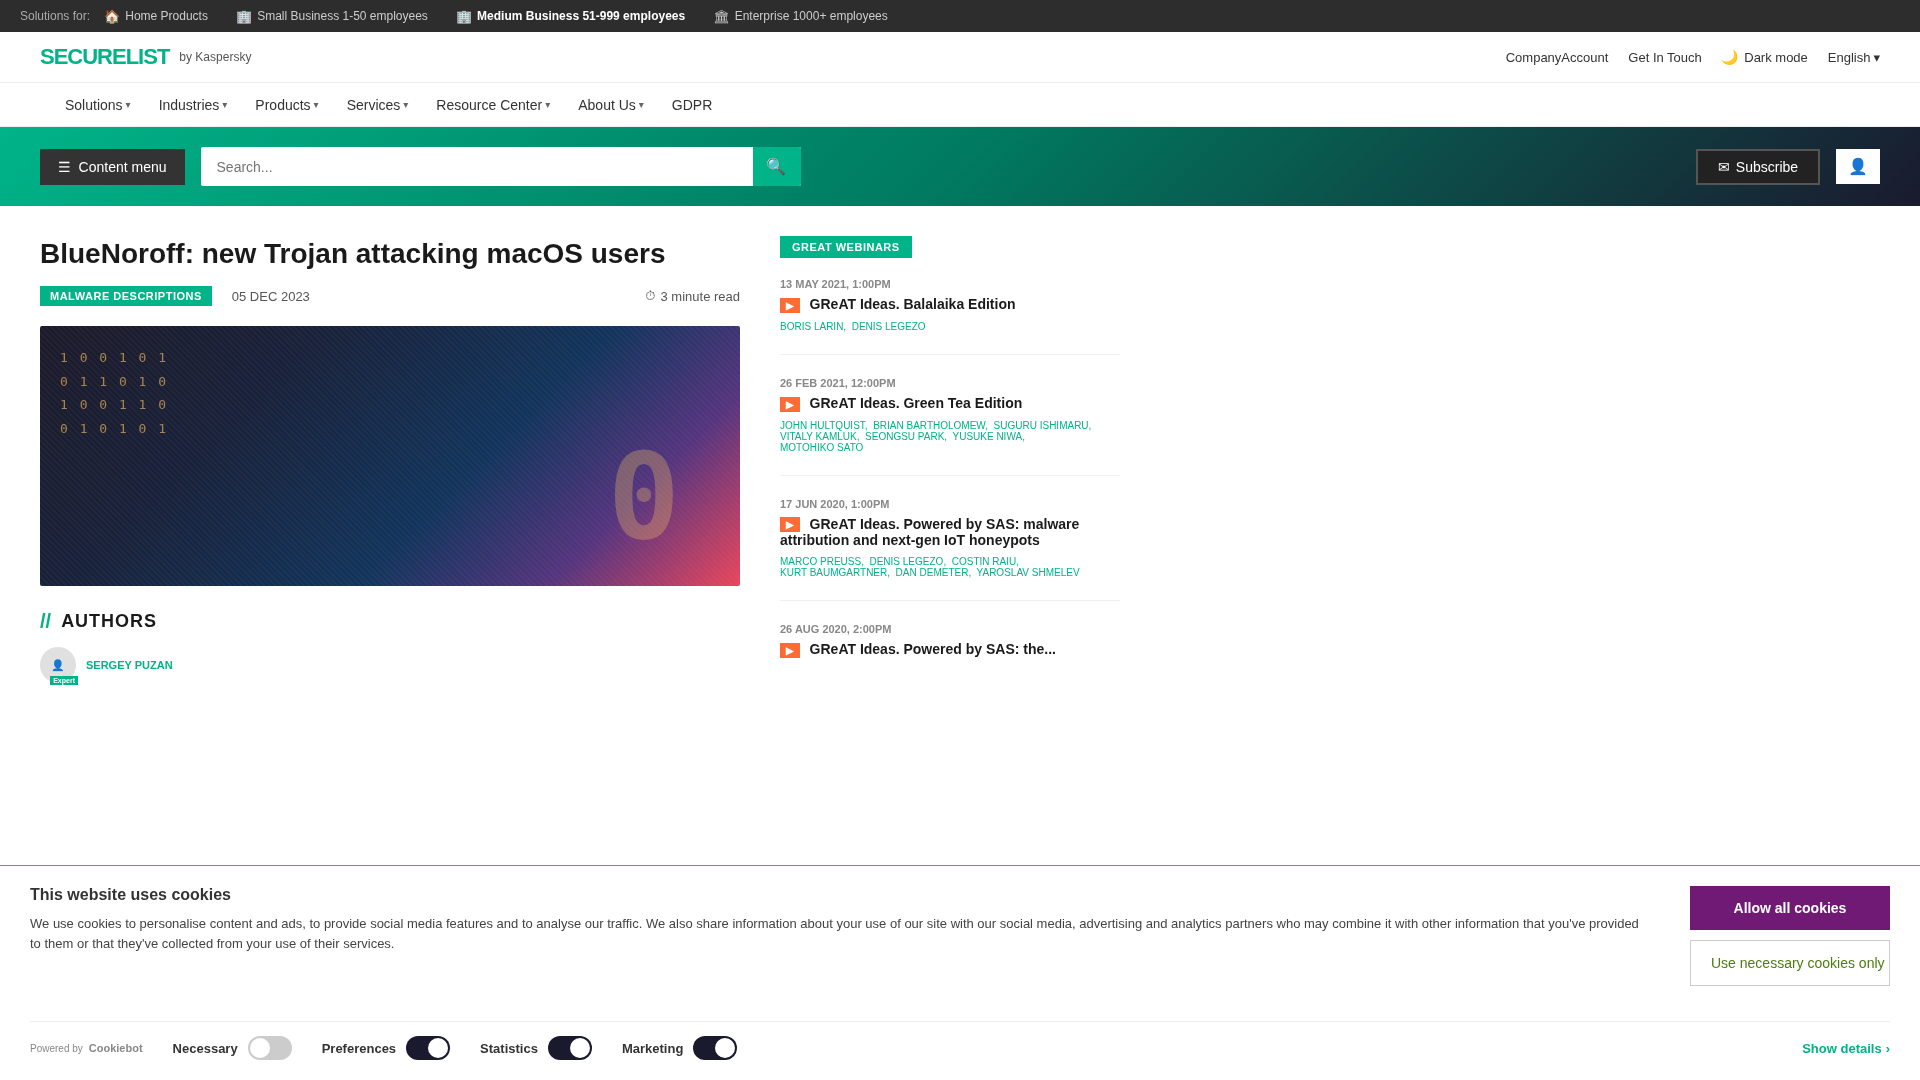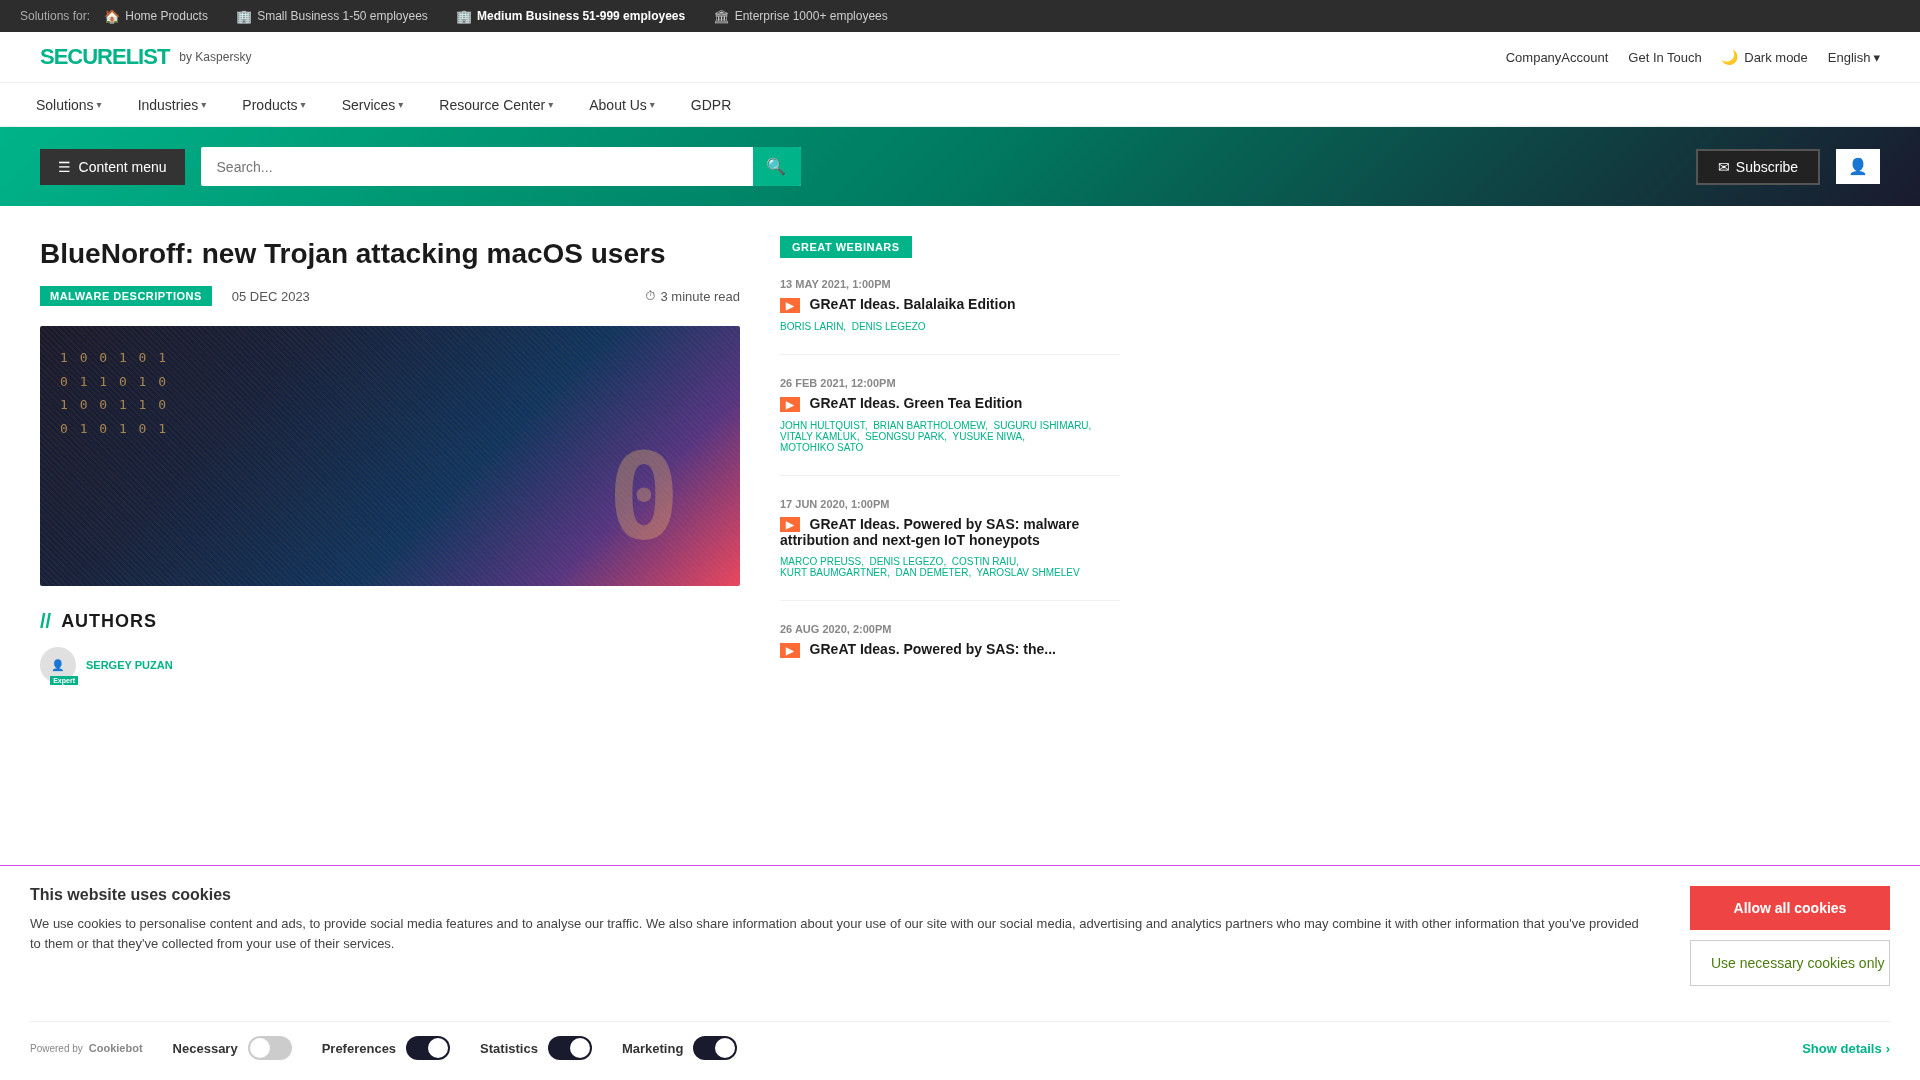--- a/index.html
+++ b/index.html
@@ -34,23 +34,23 @@
     #logo .logo-text { font-size: 22px; font-weight: 900; color: #00b388; letter-spacing: -1px; }
     #logo .by-kaspersky { font-size: 12px; color: #555; margin-left: 4px; }
     #header-right { display: flex; align-items: center; gap: 20px; font-size: 13px; }
     #header-right a { text-decoration: none; color: #333; }
     .dark-mode-link { display: flex; align-items: center; gap: 5px; }
     .moon-icon { font-size: 14px; }
     .lang-selector { display: flex; align-items: center; gap: 3px; cursor: pointer; }
 
     
     #nav {
-      display: flex; align-items: center; padding: 0 24px;
+      display: flex; align-items: center; padding: 0 53px;
       border-bottom: 1px solid #eee; height: 44px;
-      gap: 12px;
+      gap: 4px;
     }
     .nav-item {
       display: flex; align-items: center; gap: 3px;
       padding: 0 12px; height: 100%; font-size: 14px;
       color: #333; text-decoration: none; cursor: pointer;
       white-space: nowrap;
     }
     .nav-item .chevron { font-size: 10px; color: #666; }
     .nav-item.gdpr { }
 
@@ -166,21 +166,21 @@
       background: #fff; border-top: 1px solid #d946ef;
       padding: 20px 30px; z-index: 1000;
       display: flex; flex-direction: column; gap: 19px;
     }
     #cookie-top { display: flex; gap: 40px; }
     #cookie-text { flex: 1; }
     #cookie-title { font-size: 16px; font-weight: 700; margin-bottom: 10px; }
     #cookie-desc { font-size: 13px; color: #444; line-height: 1.5; }
     #cookie-buttons { display: flex; flex-direction: column; gap: 10px; width: 200px; flex-shrink: 0; }
     #allow-all-btn {
-      background: #ef4444; color: #fff; border: none;
+      background: #701a75; color: #fff; border: none;
       padding: 14px 20px; font-size: 14px; font-weight: 600; cursor: pointer;
       white-space: nowrap;
     }
     #use-necessary-btn {
       background: #fff; color: #4d7c0f; border: 1px solid #ccc;
       padding: 14px 20px; font-size: 14px; cursor: pointer; white-space: nowrap;
     }
     #cookie-bottom {
       display: flex; align-items: center; gap: 30px; margin-top: 16px;
       padding-top: 14px; border-top: 1px solid #eee;

